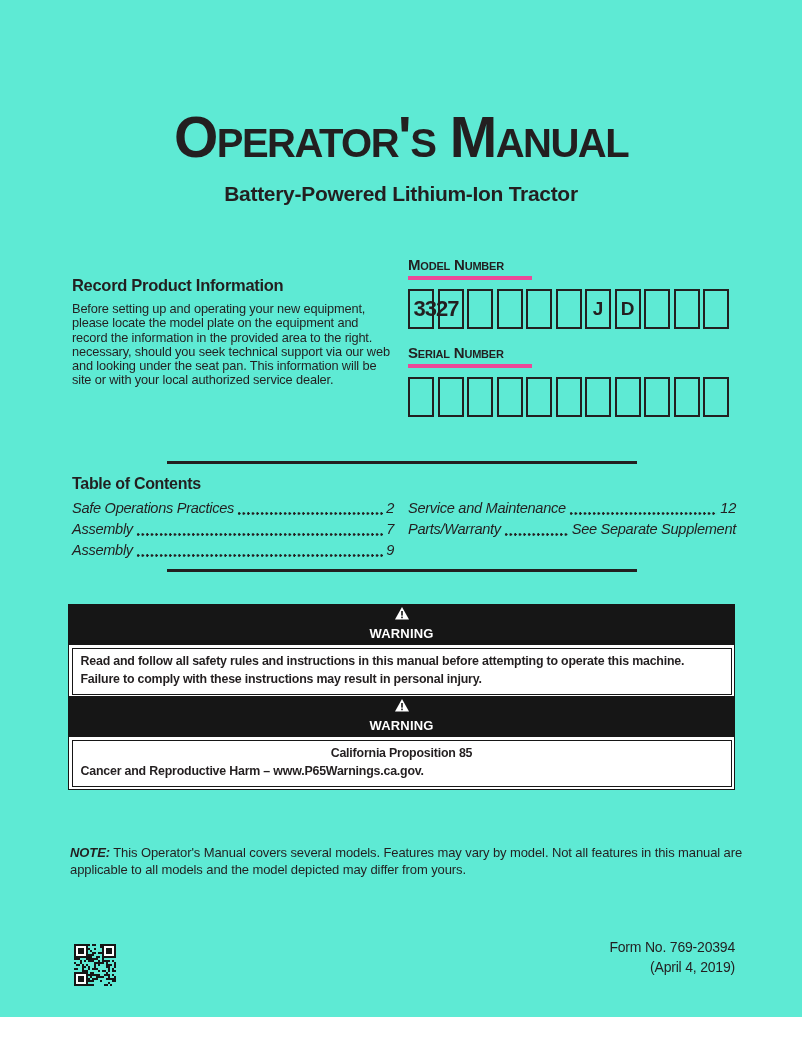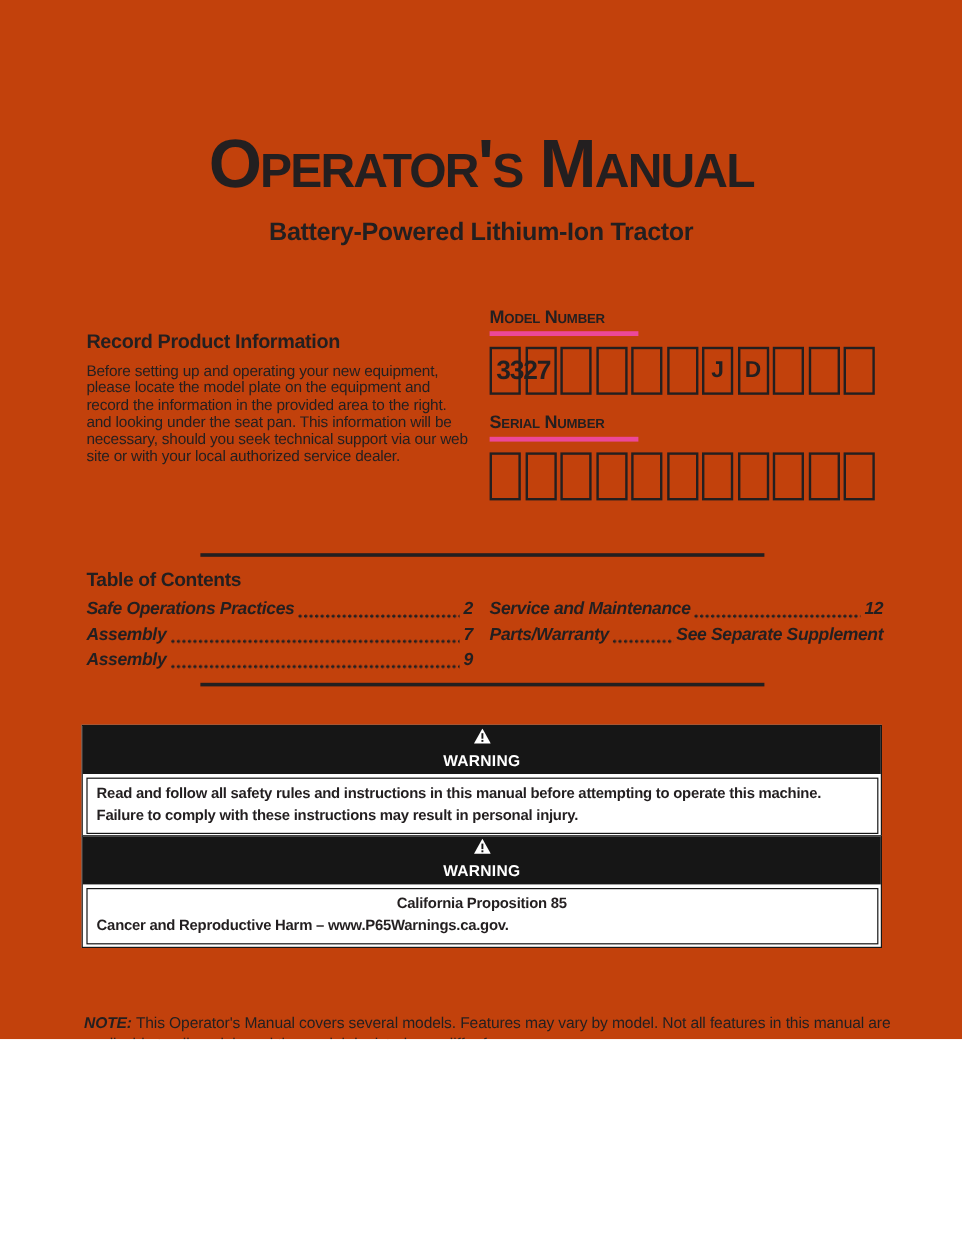--- a/index.html
+++ b/index.html
@@ -1,17 +1,17 @@
 <!DOCTYPE html>
 <html><head>
 <meta charset="utf-8">
 <style>
   html,body { margin:0; padding:0; background:#ffffff; }
   .page {
-    position:relative; width:802px; height:866px; background:#c2410c;
+    position:relative; width:802px; height:1017px; background:#5eead4;
     font-family:"Liberation Sans", sans-serif; color:#231f20; overflow:hidden;
   }
 
   
   .title-wrap { position:absolute; top:106px; left:0; width:100%; text-align:center; }
   .main-title {
     margin:0; font-size:57px; line-height:62px; font-weight:bold;
     font-variant:small-caps; letter-spacing:-1.5px;
   }
   .subtitle {
@@ -48,21 +48,21 @@
   .rule2 { top:569px; }
 
   
   .toc { position:absolute; left:72px; top:475px; width:664px; }
   .toc h3 { margin:0 0 5px 0; font-size:16px; letter-spacing:-0.3px; }
   .toc-cols { display:flex; }
   .toc-col-left  { width:322px; }
   .toc-col-right { width:328px; margin-left:14px; }
   .toc-row {
     display:flex; align-items:baseline;
-    font-style:italic; font-weight:bold; font-size:14.6px; line-height:21px;
+    font-style:italic; font-weight:normal; font-size:14.6px; line-height:21px;
     letter-spacing:-0.3px; white-space:nowrap;justify-content:flex-end;
   }
   .leader {
     flex:1; align-self:flex-end; height:5px; margin:0 3px 3px 3px;
     background-image:radial-gradient(circle at 2.2px 2.5px, #231f20 1.15px, transparent 1.45px);
     background-size:4.6px 5px; background-repeat:repeat-x;
   }
 
   
   .warn { position:absolute; left:68px; width:667px; border:1.5px solid #161616; background:#fff; box-sizing:border-box; }
@@ -95,22 +95,22 @@
   <div class="title-wrap">
     <h1 class="main-title">Operator's Manual</h1>
     <div class="subtitle">Battery-Powered Lithium-Ion Tractor</div>
   </div>
 
   <div class="record">
     <h2>Record Product Information</h2>
     <div class="bodyline">Before setting up and operating your new equipment,</div>
     <div class="bodyline">please locate the model plate on the equipment and</div>
     <div class="bodyline">record the information in the provided area to the right.</div>
+    <div class="bodyline">necessary, should you seek technical support via our web</div>
     <div class="bodyline">and looking under the seat pan. This information will be</div>
-    <div class="bodyline">necessary, should you seek technical support via our web</div>
     <div class="bodyline">site or with your local authorized service dealer.</div>
   </div>
 
   <div class="numbers">
     <span class="numlabel">Model Number</span>
     <div class="boxrow">
       <div class="cell"></div>
       <div class="cell"></div>
       <div class="cell"></div>
       <div class="cell"></div>

